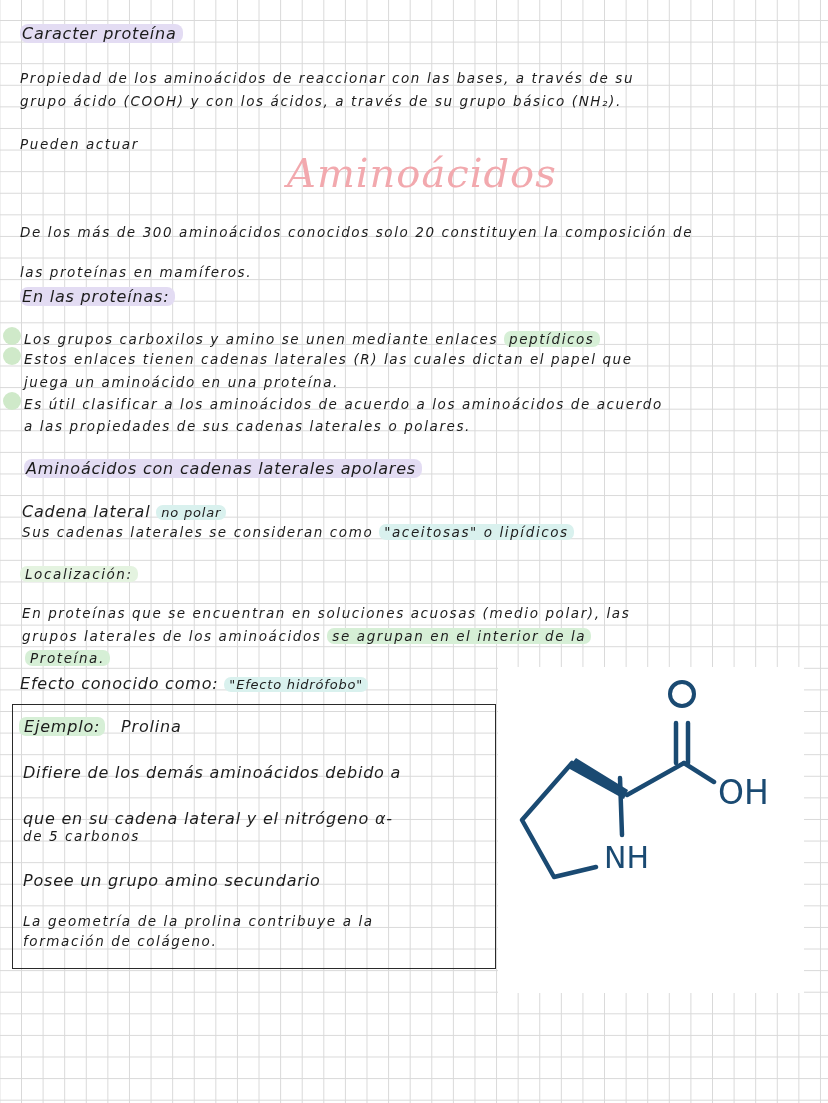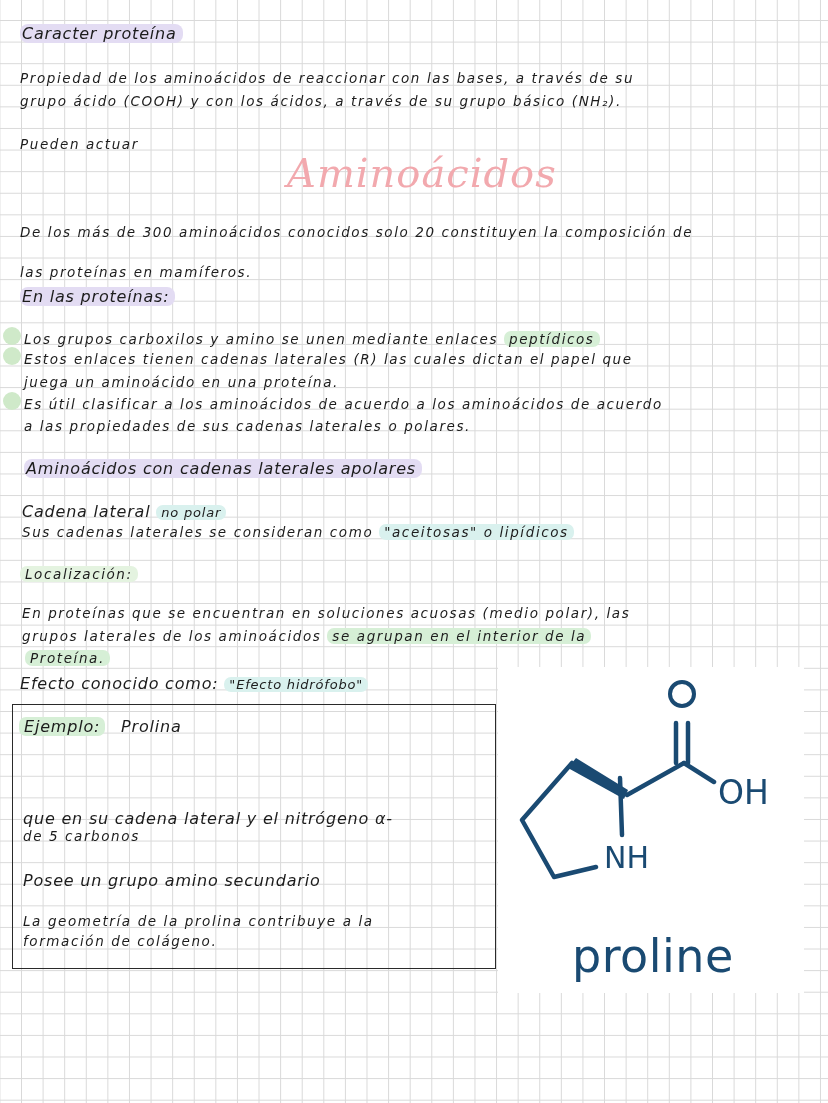--- a/index.html
+++ b/index.html
@@ -83,20 +83,21 @@
 </div>
 <div class="t big" style="left:20px;top:674px;">
   <span>Efecto conocido como: </span><span class="hl-teal" style="font-size:13px;">"Efecto hidrófobo"</span>
 </div>
 
 <div class="box">
   <div class="t big" style="left:6px;top:12px;">
     <span class="hl-green">Ejemplo:</span>
     <span style="margin-left:10px;">Prolina</span>
   </div>
+  <div class="t big" style="left:10px;top:58px;">Difiere de los demás aminoácidos debido a</div>
   <div class="t big" style="left:10px;top:80px;margin-top:24px;">que en su cadena lateral y el nitrógeno α-</div>
   <div class="t" style="left:10px;top:123px;">de 5 carbonos</div>
   <div class="t big" style="left:10px;top:166px;">Posee un grupo amino secundario</div>
   <div class="t" style="left:10px;top:208px;">La geometría de la prolina contribuye a la</div>
   <div class="t" style="left:10px;top:228px;">formación de colágeno.</div>
 </div>
 
 <div class="img">
   <svg width="306" height="326" viewBox="0 0 306 326">
     <g stroke="#1a4a72" stroke-width="4.5" fill="none" stroke-linecap="round" stroke-linejoin="round">
@@ -111,14 +112,13 @@
 
       <line x1="186" y1="96" x2="216" y2="115"></line>
     </g>
 
     <polygon points="70,101 78,91 130,123 126,132" fill="#1a4a72"></polygon>
 
     <circle cx="184" cy="27" r="12" stroke="#1a4a72" stroke-width="4" fill="none"></circle>
     <text x="220" y="137" font-family="DejaVu Sans, sans-serif" font-size="33" fill="#1a4a72">OH</text>
     <text x="106" y="201" font-family="DejaVu Sans, sans-serif" font-size="30" fill="#1a4a72">NH</text>
   </svg>
-  <div class="proline-label">proline</div>
 </div>
 
 </body></html>

